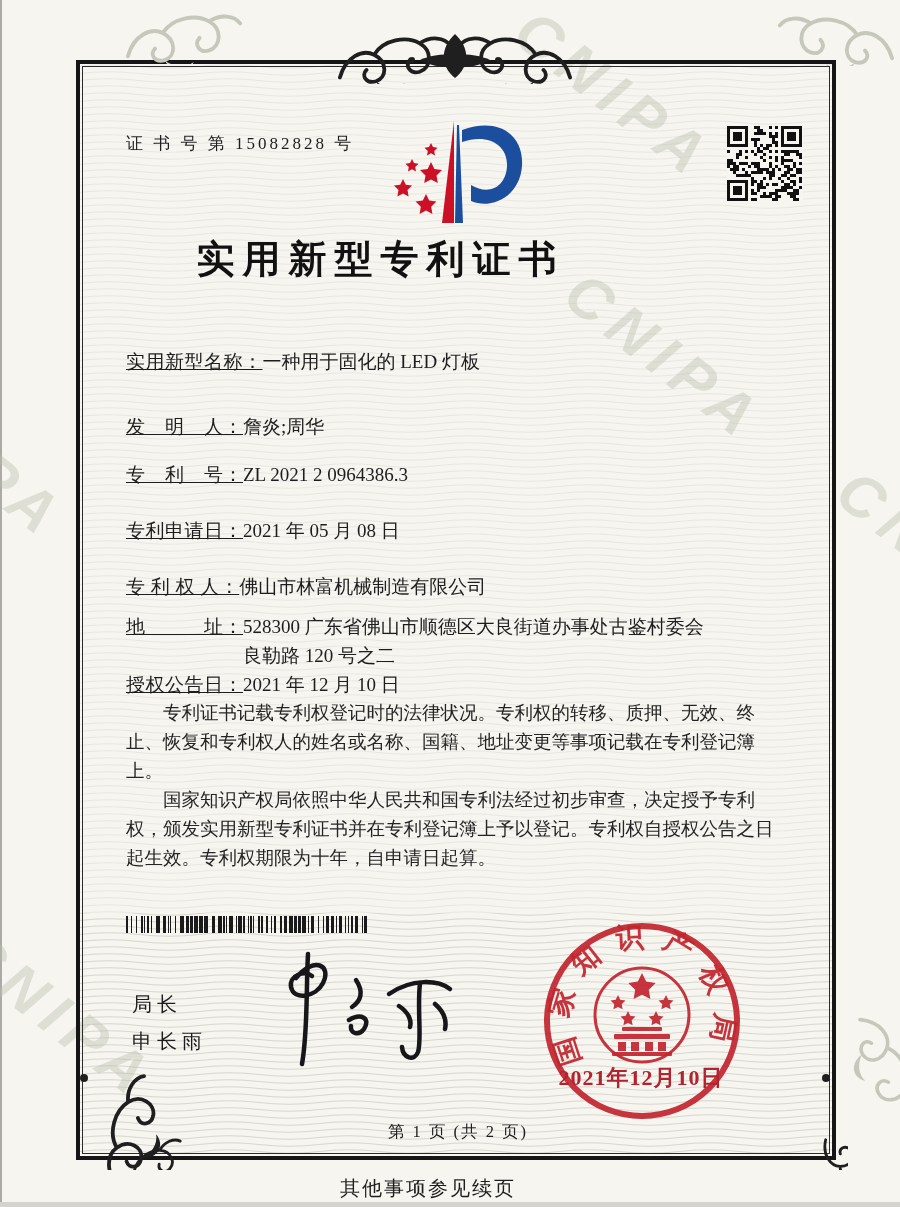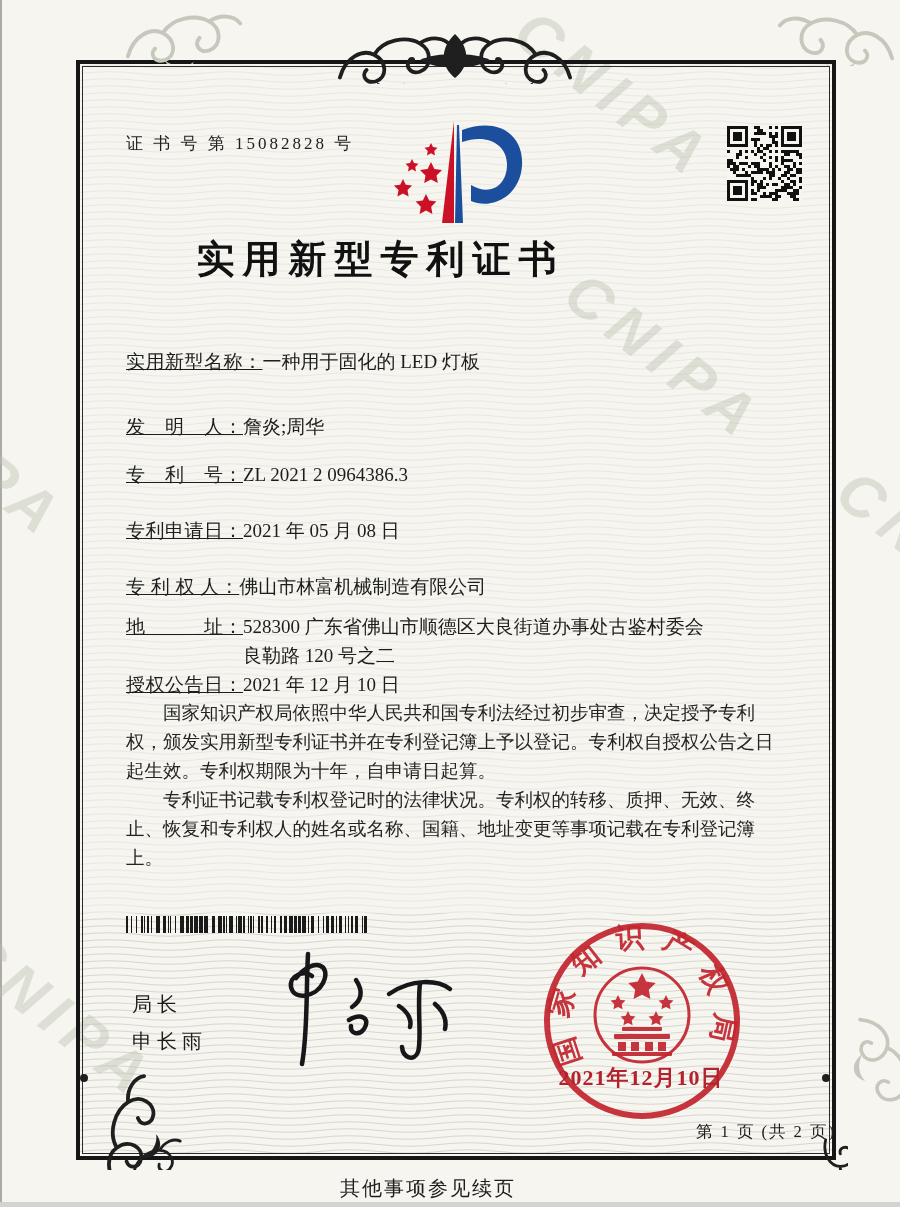--- a/index.html
+++ b/index.html
@@ -45,21 +45,21 @@
   .paras p{margin:0;text-indent:2em;}
   .barcode{position:absolute;left:126px;top:916px;}
   .sig-label{position:absolute;left:132px;font-size:20px;letter-spacing:5px;}
   .l1{top:991px}.l2{top:1028px}
   .signature{position:absolute;left:252px;top:948px;}
   .seal{position:absolute;left:542px;top:921px;z-index:3;}
   .seal-date{
     position:absolute;left:540px;top:1063px;width:202px;text-align:center;z-index:3;
     color:#b4232d;font-size:22px;font-weight:600;letter-spacing:1px;
   }
-  .pagenum{position:absolute;left:80px;top:1121px;width:756px;text-align:right;font-size:16.5px;letter-spacing:2px;}
+  .pagenum{position:absolute;left:80px;top:1121px;width:756px;text-align:center;font-size:16.5px;letter-spacing:2px;}
   .footer-note{position:absolute;left:50px;top:1175px;width:756px;text-align:center;font-size:20px;letter-spacing:2px;}
 </style>
 </head>
 <body>
 
 <div class="page">
 
   <div class="scan-left"></div>
   <div class="scan-bottom"></div>
 
@@ -368,22 +368,22 @@
     </div>
     <div class="row r6">
       <span class="lbl">地　　　址：</span><span class="val" style="max-width:520px">528300 广东省佛山市顺德区大良街道办事处古鉴村委会
 良勒路 120 号之二</span>
     </div>
     <div class="row r7">
       <span class="lbl">授权公告日：</span><span class="val">2021 年 12 月 10 日</span>
     </div>
 
     <div class="paras">
+      <p>专利证书记载专利权登记时的法律状况。专利权的转移、质押、无效、终止、恢复和专利权人的姓名或名称、国籍、地址变更等事项记载在专利登记簿上。</p>
       <p>国家知识产权局依照中华人民共和国专利法经过初步审查，决定授予专利权，颁发实用新型专利证书并在专利登记簿上予以登记。专利权自授权公告之日起生效。专利权期限为十年，自申请日起算。</p>
-      <p>专利证书记载专利权登记时的法律状况。专利权的转移、质押、无效、终止、恢复和专利权人的姓名或名称、国籍、地址变更等事项记载在专利登记簿上。</p>
     </div>
 
     <svg id="barcode-svg" class="barcode" width="244" height="17" viewBox="0 0 244 17">
         <rect x="0" y="0" width="2" height="17" fill="#1a1a1a"></rect>
         <rect x="5" y="0" width="1" height="17" fill="#1a1a1a"></rect>
         <rect x="10" y="0" width="1" height="17" fill="#1a1a1a"></rect>
         <rect x="15" y="0" width="2" height="17" fill="#1a1a1a"></rect>
         <rect x="18" y="0" width="1" height="17" fill="#1a1a1a"></rect>
         <rect x="21" y="0" width="2" height="17" fill="#1a1a1a"></rect>
         <rect x="25" y="0" width="1" height="17" fill="#1a1a1a"></rect>

